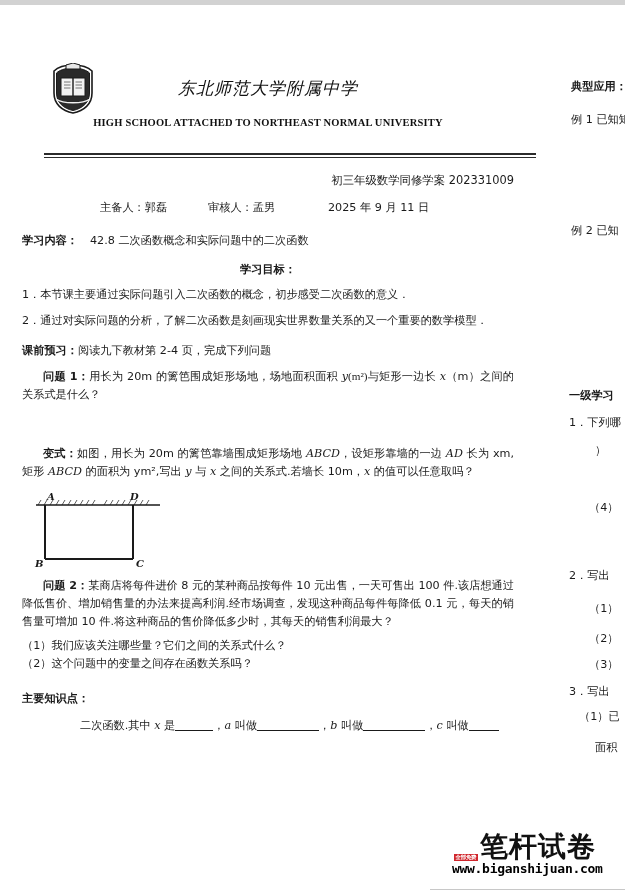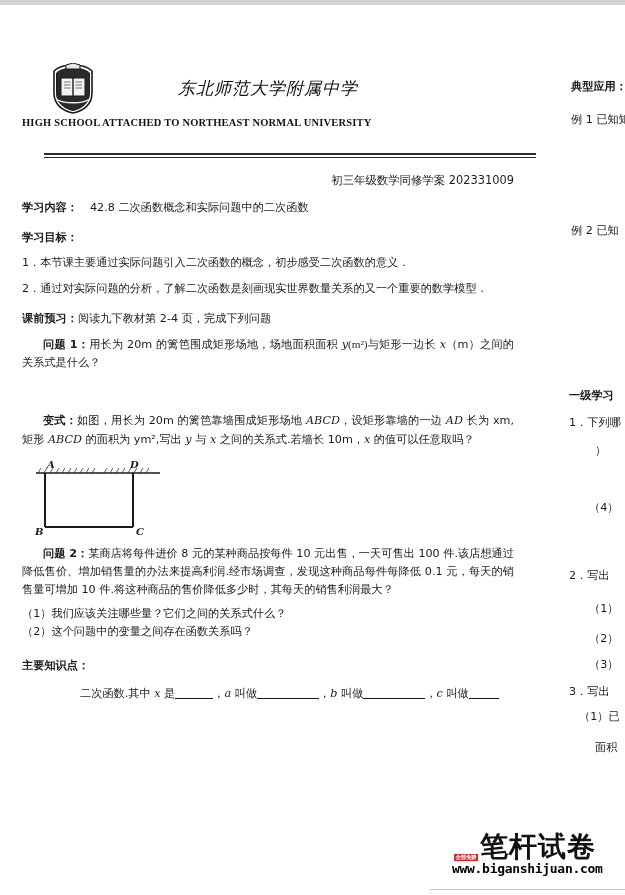--- a/index.html
+++ b/index.html
@@ -64,20 +64,21 @@
     font-weight: normal;
     font-style: italic;
     font-size: 17px;
     letter-spacing: 1px;
     color: #111;
   }
   .school-name-en {
     position: absolute;
     left: 0; right: 0;
     top: 112px;
+    text-align: center;
     font-family: "Liberation Serif", "DejaVu Serif", serif;
     font-weight: bold;
     font-size: 10.5px;
     letter-spacing: 0.2px;
     color: #111;
   }
   .header-rule {
     position: absolute;
     left: 22px;
     top: 148px;
@@ -118,20 +119,21 @@
   .lbl {
     font-weight: bold;
   }
   .row-content {
     margin-bottom: 11px;
   }
   .row-content .lbl { margin-right: 12px; }
   .sec-head {
     font-weight: bold;
     margin-bottom: 7px;
+    text-align: center;
   }
   .obj-item {
     margin-bottom: 8px;
     text-align: justify;
   }
   .preview-line {
     margin-top: 12px;
     margin-bottom: 7px;
   }
   .para-indent {
@@ -264,20 +266,25 @@
       <div class="school-name-cn">东北师范大学附属中学</div>
       <div class="school-name-en">HIGH SCHOOL ATTACHED TO NORTHEAST NORMAL UNIVERSITY</div>
       <div class="header-rule"></div>
     </div>
   </div>
 
   <div class="doc-body">
 
     <div class="doc-title">初三年级数学同修学案 202331009</div>
 
+    <div class="byline">
+      <span class="b1">主备人：郭磊</span>
+      <span class="b2">审核人：孟男</span>
+      <span class="b3">2025 年 9 月 11 日</span>
+    </div>
 
     <div class="row-content">
       <span class="lbl">学习内容：</span><span>42.8 二次函数概念和实际问题中的二次函数</span>
     </div>
 
     <div class="sec-head">学习目标：</div>
 
     <div class="obj-item">1．本节课主要通过实际问题引入二次函数的概念，初步感受二次函数的意义．</div>
     <div class="obj-item">2．通过对实际问题的分析，了解二次函数是刻画现实世界数量关系的又一个重要的数学模型．</div>
 

